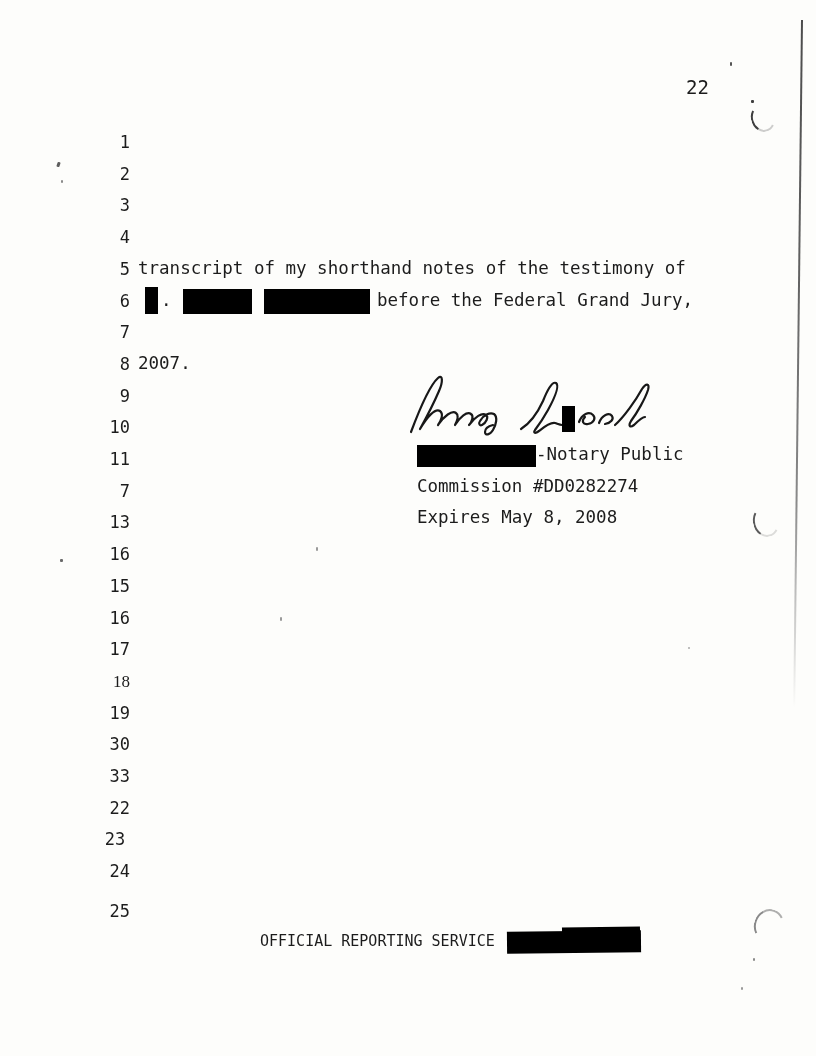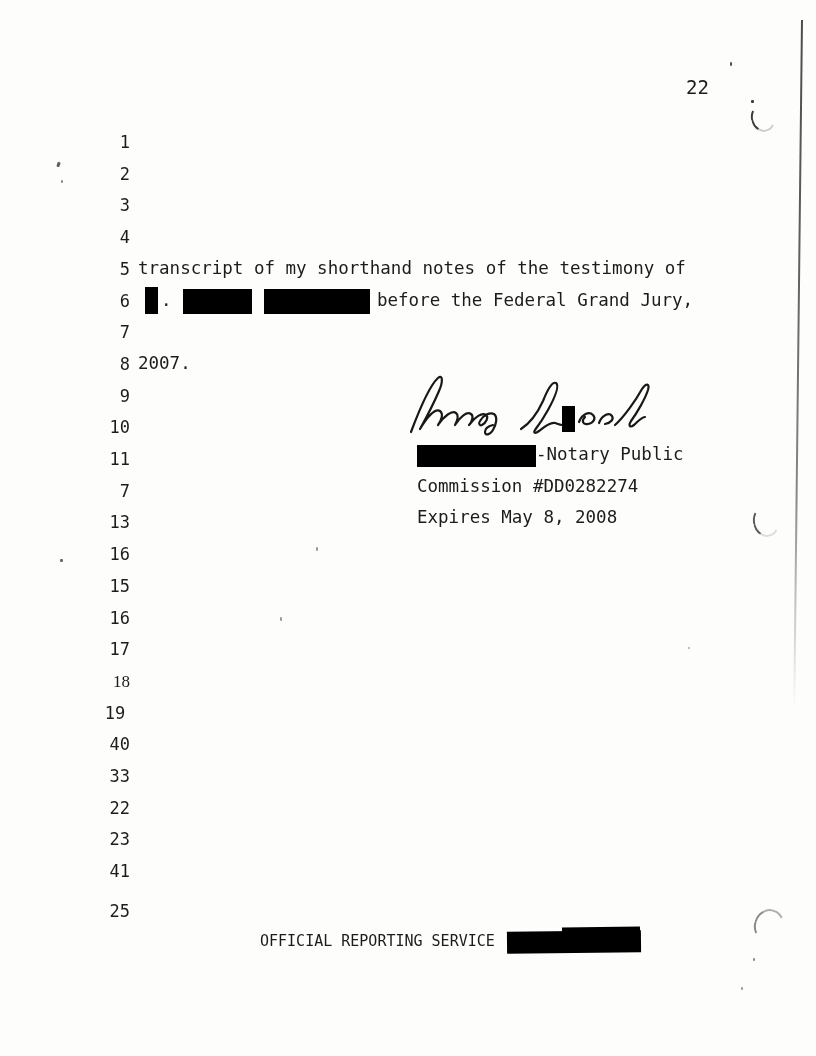--- a/index.html
+++ b/index.html
@@ -47,26 +47,26 @@
       <div class="lineno" style="top: 367.6px;">9</div>
       <div class="lineno" style="top: 399.3px;">10</div>
       <div class="lineno" style="top: 431px;">11</div>
       <div class="lineno" style="top: 462.7px;">7</div>
       <div class="lineno" style="top: 494.4px;">13</div>
       <div class="lineno" style="top: 526.1px;">16</div>
       <div class="lineno" style="top: 557.8px;">15</div>
       <div class="lineno" style="top: 589.5px;">16</div>
       <div class="lineno" style="top: 621.2px;">17</div>
       <div class="lineno" style="top: 652.9px; font-family: Liberation Serif, serif;">18</div>
-      <div class="lineno" style="top: 684.6px; text-align: center;">19</div>
-      <div class="lineno" style="top: 716.3px;">40</div>
+      <div class="lineno" style="top: 684.6px;">19</div>
+      <div class="lineno" style="top: 716.3px;">30</div>
       <div class="lineno" style="top: 748px;">33</div>
       <div class="lineno" style="top: 779.7px;">22</div>
-      <div class="lineno" style="top: 811.4px;">23</div>
-      <div class="lineno" style="top: 843.1px;">41</div>
+      <div class="lineno" style="top: 811.4px; text-align: center;">23</div>
+      <div class="lineno" style="top: 843.1px;">24</div>
       <div class="lineno" style="top: 883px;">25</div>
     </div>
 
 
   <div class="tx" style="left:138px;top:240px">transcript of my shorthand notes of the testimony of</div>
 
   <div class="redact" style="left:145px;top:267px;width:13px;height:27px"></div>
   <div class="tx" style="left:161px;top:272px">.</div>
   <div class="redact" style="left:183px;top:269px;width:69px;height:25px"></div>
   <div class="redact" style="left:264px;top:269px;width:106px;height:25px"></div>

